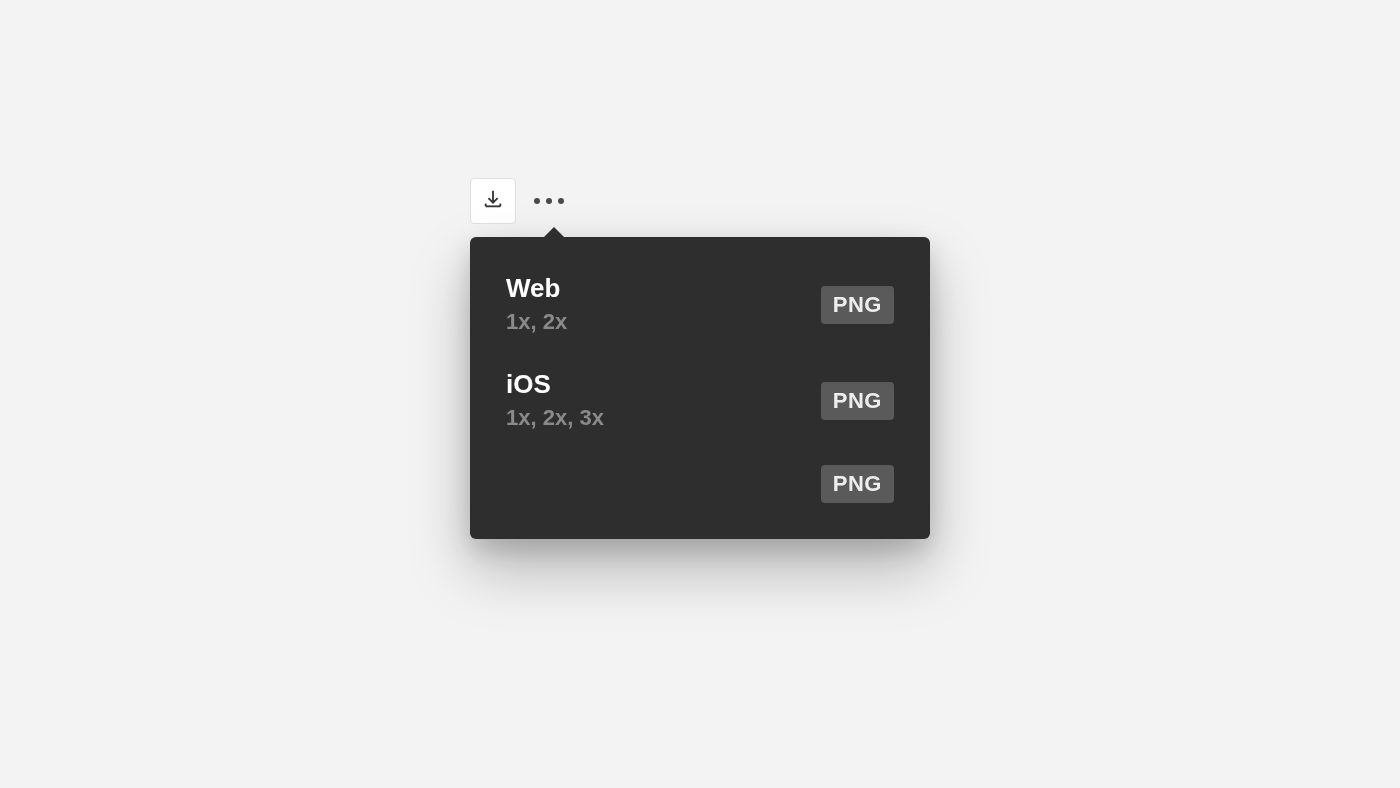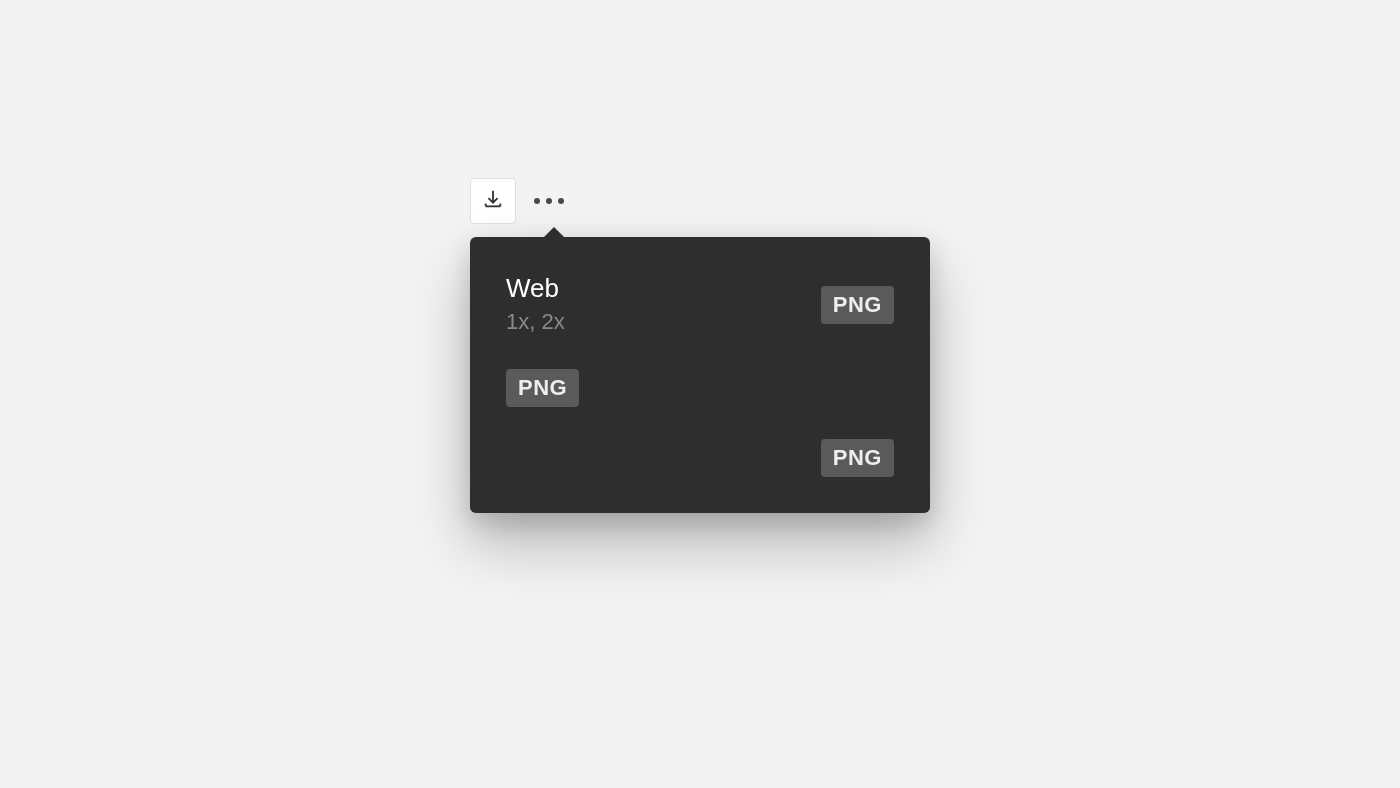--- a/index.html
+++ b/index.html
@@ -90,28 +90,28 @@
     }
     
     .export-info {
       display: flex;
       flex-direction: column;
       gap: 4px;
     }
     
     .export-title {
       font-size: 26px;
-      font-weight: 400;
+      font-weight: 700;
       color: #ffffff;
       line-height: 1.2;
     }
     
     .export-subtitle {
       font-size: 22px;
-      font-weight: 400;
+      font-weight: 700;
       color: #8a8a8a;
       line-height: 1.3;
     }
     
     .format-badge {
       background: #5a5a5a;
       color: #eeeeee;
       font-size: 22px;
       font-weight: 600;
       padding: 6px 12px;
@@ -147,20 +147,24 @@
 
   <div class="export-row">
     <div class="export-info">
       <div class="export-title">Web</div>
       <div class="export-subtitle">1x, 2x</div>
     </div>
     <div class="format-badge">PNG</div>
   </div>
 
   <div class="export-row">
+    <div class="export-info">
+      <div class="export-title">iOS</div>
+      <div class="export-subtitle">1x, 2x, 3x</div>
+    </div>
     <div class="format-badge">PNG</div>
   </div>
 
   <div class="export-row">
     <div class="export-info">
     </div>
     <div class="format-badge">PNG</div>
   </div>
 
 </div>

